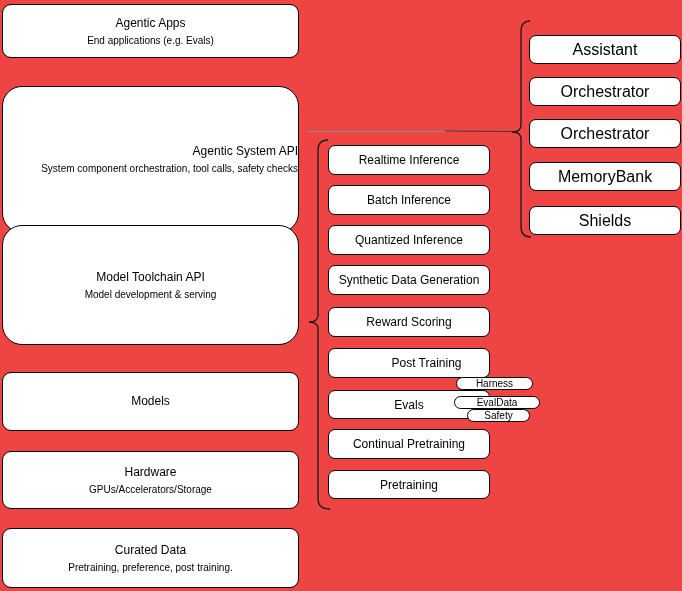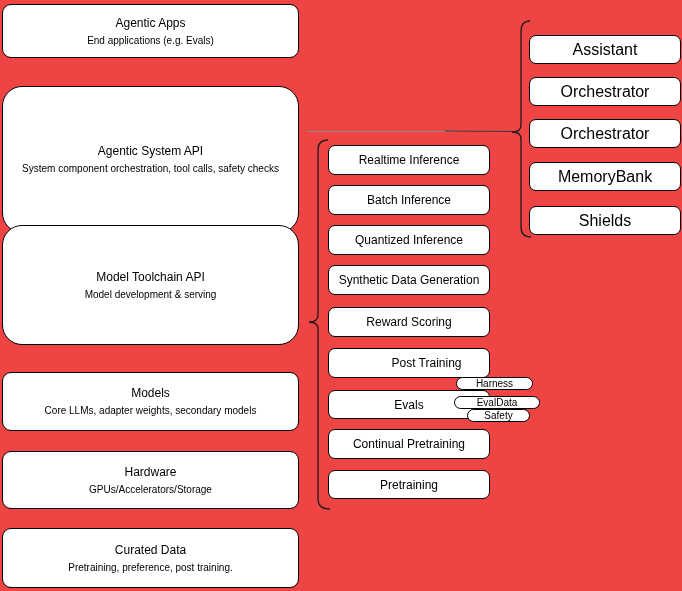--- a/index.html
+++ b/index.html
@@ -22,21 +22,21 @@
     flex-direction: column;
     align-items: center;
     justify-content: center;
     text-align: center;
     z-index: 2;
   }
   .lnode { left: 2px; width: 297px; }
   .lnode .title { font-size: 12px; line-height: 15px; }
   .lnode .sub { font-size: 10px; line-height: 12px; margin-top: 4px; }
   #n-apps    { top: 4px;   height: 54px;  border-radius: 9px; }
-  #n-sysapi  { top: 86px;  height: 147px; border-radius: 20px; }
+  #n-sysapi  { top: 86px;  height: 147px; border-radius: 20px; align-items: flex-end; }
   #n-toolapi { top: 225px; height: 120px; border-radius: 20px; }
   #n-models  { top: 372px; height: 59px;  border-radius: 9px; }
   #n-hw      { top: 451px; height: 58px;  border-radius: 9px; }
   #n-data    { top: 528px; height: 60px;  border-radius: 9px; }
 
   .mnode { left: 328px; width: 162px; height: 30px; border-radius: 7px; font-size: 12px; }
   #m-1 { top: 145px; } #m-2 { top: 185px; } #m-3 { top: 225px; text-align: right; }
   #m-4 { top: 265px; } #m-5 { top: 307px; } #m-6 { top: 348px; padding-left: 35px; }
   #m-7 { top: 390px; height: 29px; } #m-8 { top: 429px; } #m-9 { top: 470px; height: 29px; }
 
@@ -80,21 +80,20 @@
   <div class="node lnode" id="n-sysapi">
     <div class="title">Agentic System API</div>
     <div class="sub">System component orchestration, tool calls, safety checks</div>
   </div>
   <div class="node lnode" id="n-toolapi">
     <div class="title">Model Toolchain API</div>
     <div class="sub">Model development &amp; serving</div>
   </div>
   <div class="node lnode" id="n-models">
     <div class="title">Models</div>
-    <div class="sub">Core LLMs, adapter weights, secondary models</div>
   </div>
   <div class="node lnode" id="n-hw">
     <div class="title">Hardware</div>
     <div class="sub">GPUs/Accelerators/Storage</div>
   </div>
   <div class="node lnode" id="n-data">
     <div class="title">Curated Data</div>
     <div class="sub">Pretraining, preference, post training.</div>
   </div>
 

